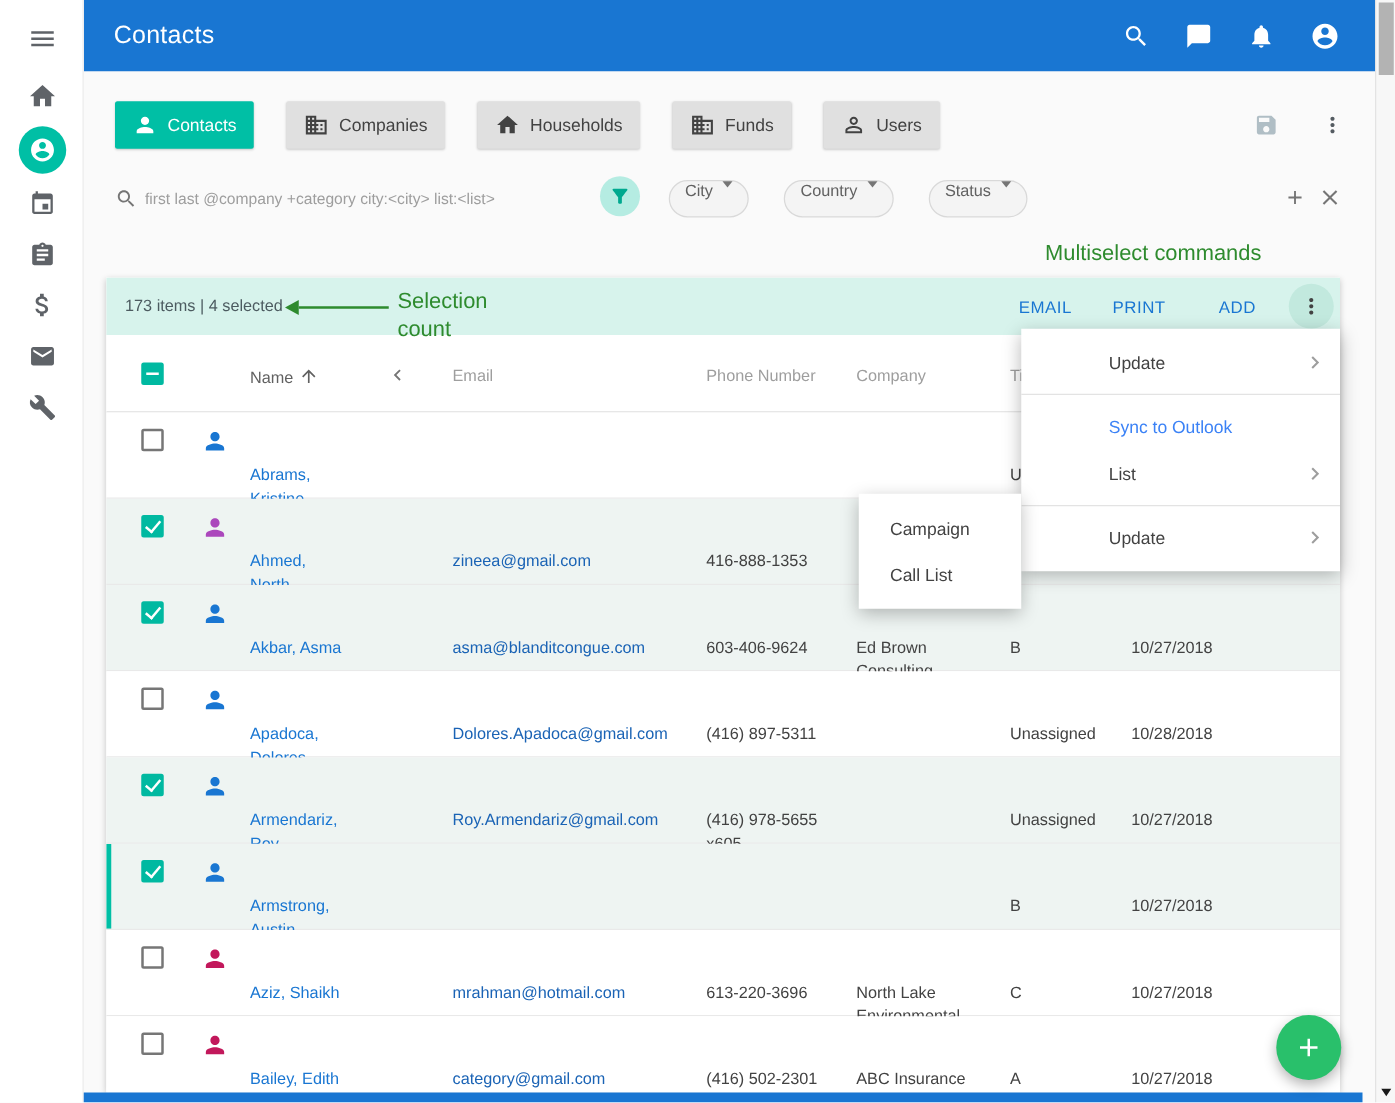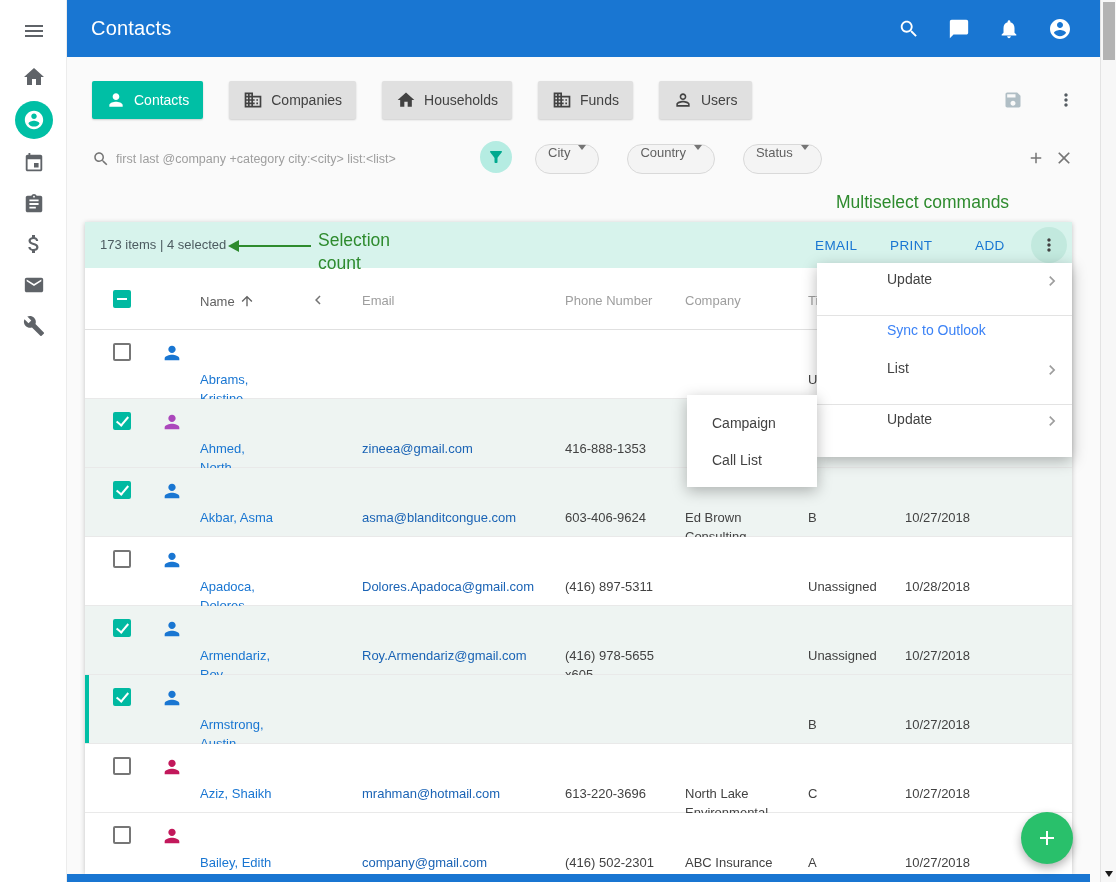--- a/index.html
+++ b/index.html
@@ -73,21 +73,21 @@
   .cell{position:absolute;top:12px;font-size:13px;color:#424242;line-height:19px;text-decoration:none;margin-top:28px;}
   .c-name{left:115px;width:78px;color:#1976d2;cursor:pointer;}
   .c-email{left:277px;width:196px;color:#1a63b5;cursor:pointer;white-space:nowrap;}
   .c-phone{left:480px;width:112px;}
   .c-company{left:600px;width:94px;}
   .c-tier{left:723px;width:85px;}
   .c-date{left:820px;width:95px;white-space:nowrap;}
 
   
   .menu{position:absolute;left:817px;top:263px;width:255px;background:#fff;box-shadow:0 4px 14px rgba(0,0,0,.28);padding:8px 0;z-index:10;}
-  .mi{position:relative;height:38px;display:flex;align-items:flex-start;cursor:pointer;}
+  .mi{position:relative;height:38px;display:flex;align-items:center;cursor:pointer;}
   .mi-label{margin-left:70px;font-size:14px;color:#424242;}
   .mi.disabled .mi-label{color:#3b82f6;}
   .mi-plus{position:absolute;left:26px;color:#757575;}
   .mi-chev{margin-left:auto;margin-right:10px;color:#9e9e9e;}
   .mdiv{height:1px;background:#e3e3e3;margin:6px 0;}
   .submenu{position:absolute;left:687px;top:395px;width:130px;background:#fff;box-shadow:0 4px 14px rgba(0,0,0,.28);padding:9px 0;z-index:11;}
   .smi{height:37px;display:flex;align-items:center;padding-left:25px;font-size:14px;color:#424242;cursor:pointer;}
 
   
   .fab{position:absolute;left:1021px;top:812px;width:52px;height:52px;border-radius:50%;background:#29c06b;display:flex;align-items:center;justify-content:center;color:#fff;box-shadow:0 4px 10px rgba(0,0,0,.3);cursor:pointer;z-index:12;}
@@ -448,21 +448,21 @@
       <span class="cell c-tier">C</span>
       <span class="cell c-date">10/27/2018</span>
     </div>
 
     <div class="row">
       <span class="cb"></span>
       <svg class="avatar ic22" style="color: rgb(194, 24, 91);">
           <use href="#i-person"></use>
         </svg>
       <span class="cell c-name">Bailey, Edith</span>
-      <span class="cell c-email">company@gmail.com</span>
+      <span class="cell c-email">category@gmail.com</span>
       <span class="cell c-phone">(416) 502-2301</span>
       <span class="cell c-company">ABC Insurance Brokers</span>
       <span class="cell c-tier">A</span>
       <span class="cell c-date">10/27/2018</span>
     </div>
 
   </div>
 </div>
 
 <div class="menu">

